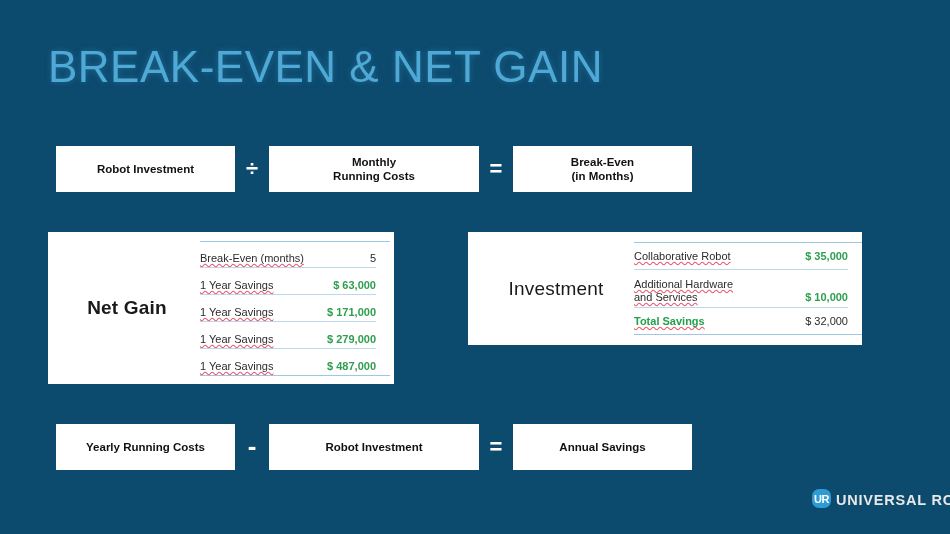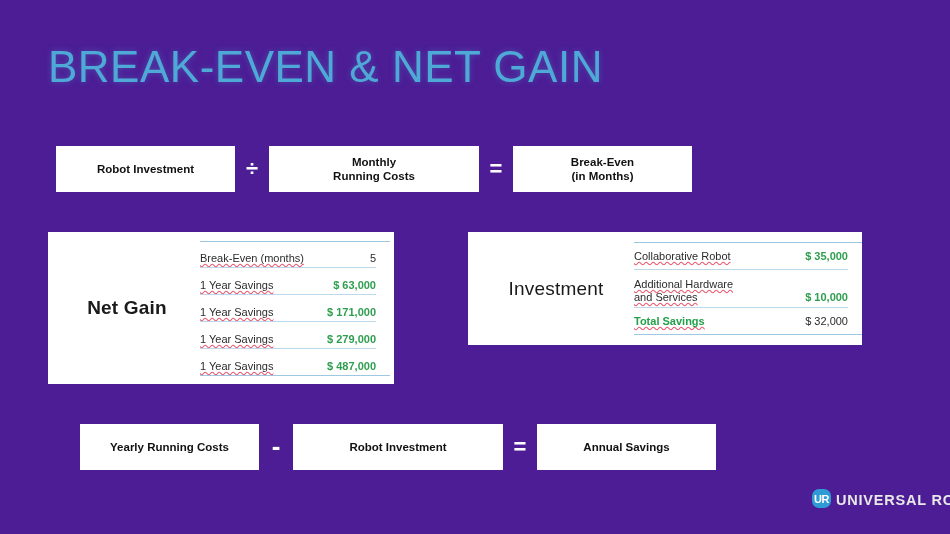--- a/index.html
+++ b/index.html
@@ -11,21 +11,21 @@
     width: 950px;
     height: 534px;
     overflow: hidden;
     font-family: "Liberation Sans", sans-serif;
     position: relative;
   }
 
   .slide {
     position: absolute;
     inset: 0;
-    background: #4c1d95;
+    background: #0c4a6e;
   }
 
   
   .slide-title {
     position: absolute;
     left: 48px;
     top: 42px;
     font-size: 44px;
     line-height: 50px;
     letter-spacing: 0.5px;
@@ -37,21 +37,21 @@
 
   
   .formula-row {
     position: absolute;
     display: flex;
     align-items: center;
     height: 46px;
     padding-left: 8px;
   }
   #formula-row-top { left: 48px; top: 146px; }
-  #formula-row-bottom { left: 48px; top: 424px; margin-left: 24px; }
+  #formula-row-bottom { left: 48px; top: 424px; }
 
   .formula-box {
     background: #ffffff;
     color: #111111;
     height: 46px;
     display: flex;
     align-items: center;
     justify-content: center;
     text-align: center;
     font-size: 11.5px;

